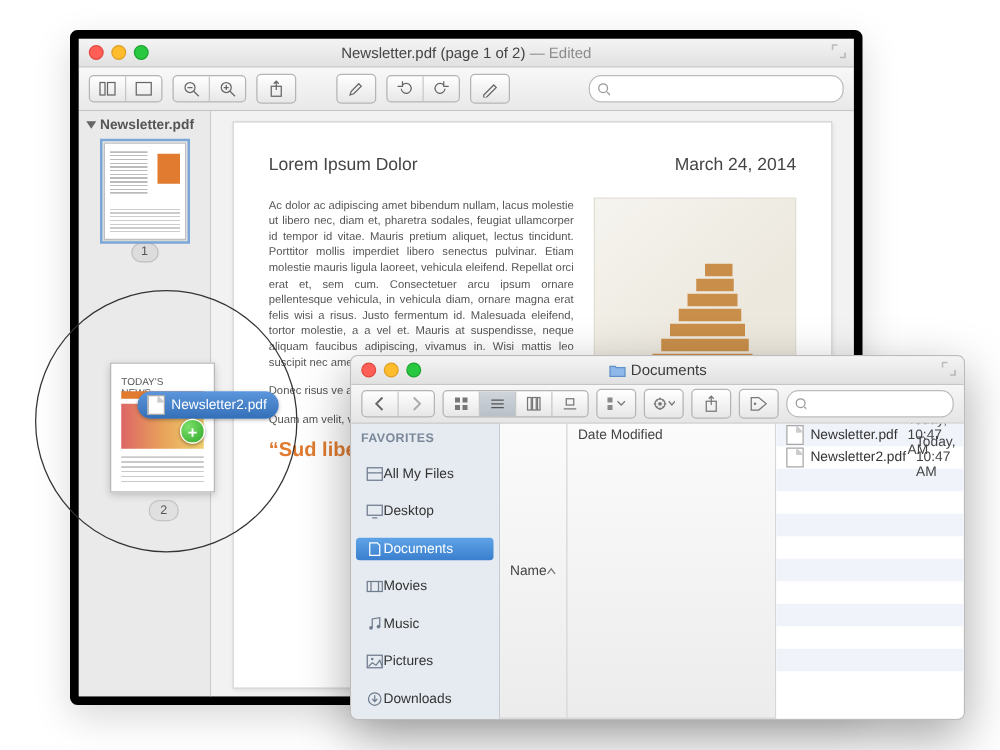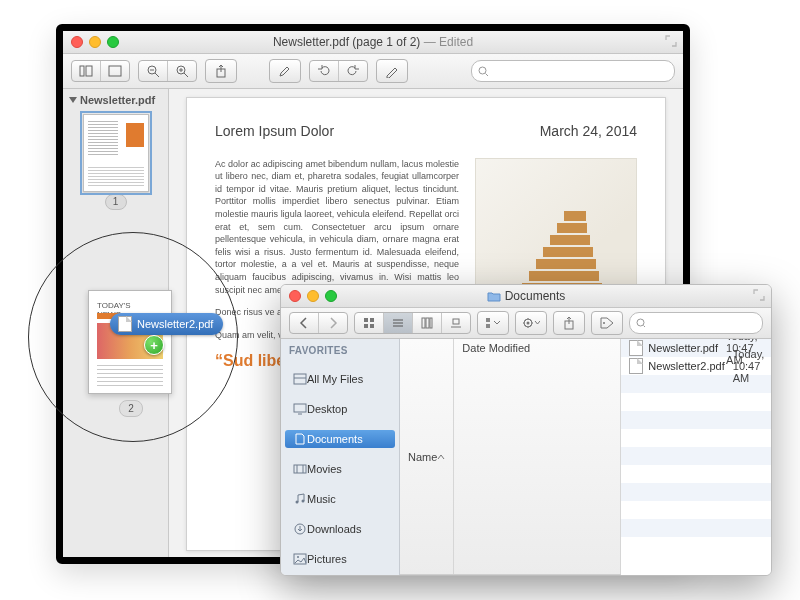--- a/index.html
+++ b/index.html
@@ -397,35 +397,35 @@
                   <path d="M5 9V2l6-1v7" fill="none" stroke="currentColor"></path>
                   <circle cx="4" cy="9" r="1.5" fill="currentColor"></circle>
                   <circle cx="10" cy="8" r="1.5" fill="currentColor"></circle>
                 </svg>
               </span>
               <span>Music</span>
             </div>
             <div class="f-item">
               <span class="sicon">
                 <svg width="14" height="12">
-                  <circle cx="7" cy="6" r="5" fill="none" stroke="currentColor"></circle>
-                  <path d="M7 3v5M5 6l2 2 2-2" fill="none" stroke="currentColor"></path>
-                </svg>
-              </span>
-              <span>Downloads</span>
-            </div>
-            <div class="f-item">
-              <span class="sicon">
-                <svg width="14" height="12">
                   <rect x="1" y="1" width="12" height="10" fill="none" stroke="currentColor"></rect>
                   <circle cx="5" cy="4" r="1" fill="currentColor"></circle>
                   <path d="M2 10l3-3 3 2 3-4 2 5" fill="none" stroke="currentColor"></path>
                 </svg>
               </span>
               <span>Pictures</span>
+            </div>
+            <div class="f-item">
+              <span class="sicon">
+                <svg width="14" height="12">
+                  <circle cx="7" cy="6" r="5" fill="none" stroke="currentColor"></circle>
+                  <path d="M7 3v5M5 6l2 2 2-2" fill="none" stroke="currentColor"></path>
+                </svg>
+              </span>
+              <span>Downloads</span>
             </div>
           </div>
       </div>
       <div class="f-list">
         <div class="f-cols">
           <div class="f-col c-name">
             <span>Name</span>
             <svg width="8" height="8">
                 <path d="M1 6l3-4 3 4" fill="none" stroke="#777"></path>
               </svg>

